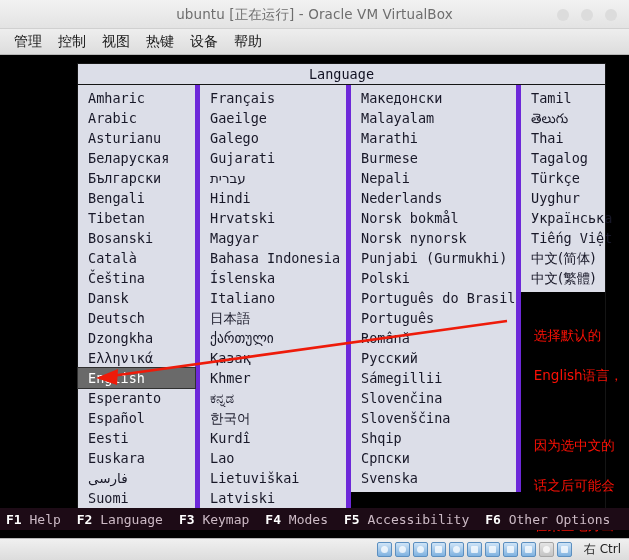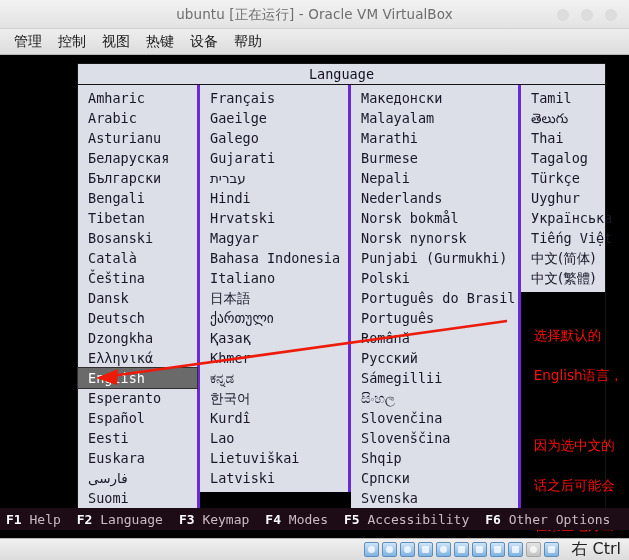--- a/index.html
+++ b/index.html
@@ -60,21 +60,21 @@
   }
   .lang-body {
     position: relative;
     border: 1px solid #151515;
     background: transparent;
     display: flex; align-items: flex-start;
   }
   .lang-col {
     background: #dcdee8;
     padding: 3px 0 4px 0;
-    border-right: 3px solid #6d28d9;
+    border-right: 5px solid #6d28d9;
   }
   .lang-col:last-child { border-right: none; }
   .lang-col.c1 { width: 122px; }
   .lang-col.c2 { width: 151px; }
   .lang-col.c3 { width: 170px; }
   .lang-col.c4 { width: 84px; }
   .lang-item {
     height: 20px; line-height: 20px;
     font-size: 13.5px; color: #181828;
     padding-left: 10px;
@@ -130,21 +130,21 @@
   }
   .st-ico.dim { background: linear-gradient(#e4e4e4, #c4c4c4); border-color: #a6a6a6; }
   .st-ico::after {
     content: ""; position: absolute; left: 3px; top: 3px;
     width: 7px; height: 7px; border-radius: 50%;
     background: rgba(255,255,255,.75);
   }
   .st-ico.sq::after { border-radius: 1px; }
   .host-key {
     font-family: "DejaVu Sans", sans-serif;
-    font-size: 16px; color: #222; margin-left: 9px;
+    font-size: 12px; color: #222; margin-left: 9px;
   }
 </style>
 </head>
 <body>
 
 <div id="root">
 
   <div class="vb-titlebar">
     <div class="vb-title">ubuntu [正在运行] - Oracle VM VirtualBox</div>
     <div class="win-btns">
@@ -194,20 +194,21 @@
         <div class="lang-col c2">
             <div class="lang-item">Français</div>
             <div class="lang-item">Gaeilge</div>
             <div class="lang-item">Galego</div>
             <div class="lang-item">Gujarati</div>
             <div class="lang-item cjk">עברית</div>
             <div class="lang-item">Hindi</div>
             <div class="lang-item">Hrvatski</div>
             <div class="lang-item">Magyar</div>
             <div class="lang-item">Bahasa Indonesia</div>
+            <div class="lang-item">Íslenska</div>
             <div class="lang-item">Italiano</div>
             <div class="lang-item cjk">日本語</div>
             <div class="lang-item cjk">ქართული</div>
             <div class="lang-item">Қазақ</div>
             <div class="lang-item">Khmer</div>
             <div class="lang-item cjk">ಕನ್ನಡ</div>
             <div class="lang-item cjk">한국어</div>
             <div class="lang-item">Kurdî</div>
             <div class="lang-item">Lao</div>
             <div class="lang-item">Lietuviškai</div>
@@ -222,21 +223,20 @@
             <div class="lang-item">Nederlands</div>
             <div class="lang-item">Norsk bokmål</div>
             <div class="lang-item">Norsk nynorsk</div>
             <div class="lang-item">Punjabi (Gurmukhi)</div>
             <div class="lang-item">Polski</div>
             <div class="lang-item">Português do Brasil</div>
             <div class="lang-item">Português</div>
             <div class="lang-item">Română</div>
             <div class="lang-item">Русский</div>
             <div class="lang-item">Sámegillii</div>
-            <div class="lang-item">සිංහල</div>
             <div class="lang-item">Slovenčina</div>
             <div class="lang-item">Slovenščina</div>
             <div class="lang-item">Shqip</div>
             <div class="lang-item">Српски</div>
             <div class="lang-item">Svenska</div>
           </div>
         <div class="lang-col c4">
             <div class="lang-item">Tamil</div>
             <div class="lang-item cjk">తెలుగు</div>
             <div class="lang-item">Thai</div>

